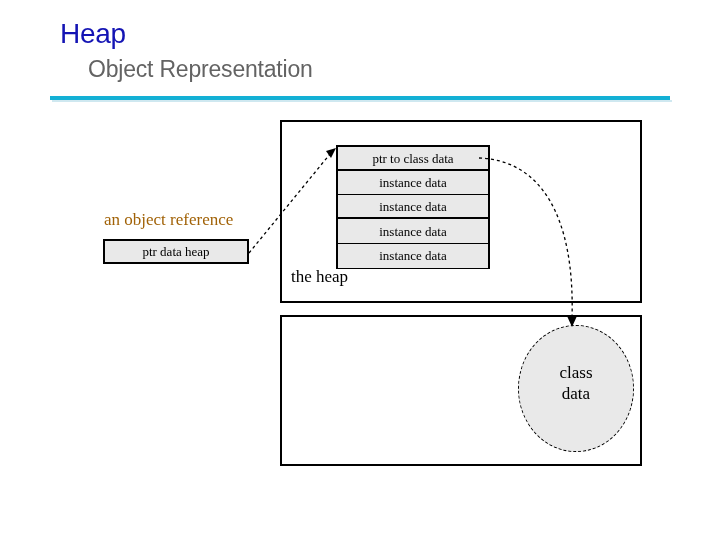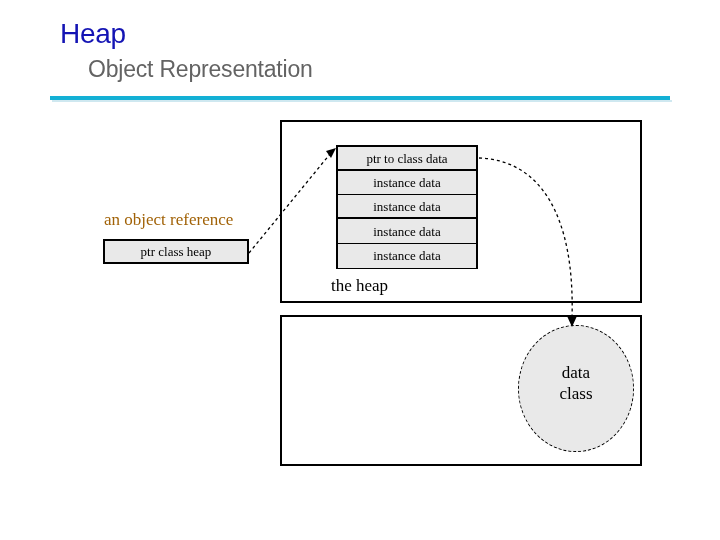--- a/index.html
+++ b/index.html
@@ -74,29 +74,29 @@
   }
   #heap-region   { left: 280px; top: 120px; width: 362px; height: 183px; }
   #method-region { left: 280px; top: 315px; width: 362px; height: 151px; }
 
   .region-label {
     position: absolute;
     font-size: 17px;
     color: #000000;
     white-space: nowrap;
   }
-  #heap-region-label   { left: 291px; top: 276px; margin-left: 40px; }
+  #heap-region-label   { left: 291px; top: 267px; }
   #method-region-label { left: 291px; top: 438px; }
 
   
   #object-box {
     position: absolute;
     left: 336px;
     top: 145px;
-    width: 142px;
+    width: 154px;
     height: 124px;
     border: 2px solid #000000;
     box-sizing: border-box;
     background: #e9e9e9;
   }
   .object-slot {
     position: absolute;
     left: 0;
     width: 100%;
     height: 24px;
@@ -188,26 +188,26 @@
 
   <div id="object-box">
     <div class="object-slot with-rule" style="top:0px;">ptr to class data</div>
     <div class="object-slot thin-rule" style="top:24px;">instance data</div>
     <div class="object-slot with-rule" style="top:48px;">instance data</div>
     <div class="object-slot thin-rule" style="top:73px;">instance data</div>
     <div class="object-slot" style="top:97px;">instance data</div>
   </div>
 
   <div id="object-reference-label">an object reference</div>
-  <div id="ptr-into-heap-box">ptr class heap</div>
+  <div id="ptr-into-heap-box">ptr data heap</div>
 
   <div id="class-data-ellipse"></div>
   <div id="class-data-text">
+    <div>class</div>
     <div>data</div>
-    <div>class</div>
   </div>
 
   <svg id="diagram-arrows" viewBox="0 0 720 540">
 
     <g>
       <line x1="249" y1="253" x2="330" y2="154" stroke="#000000" stroke-width="1.3" stroke-dasharray="3,3"></line>
       <polygon points="336,148 326,151 331,158" fill="#000000"></polygon>
     </g>
 
     <g>

